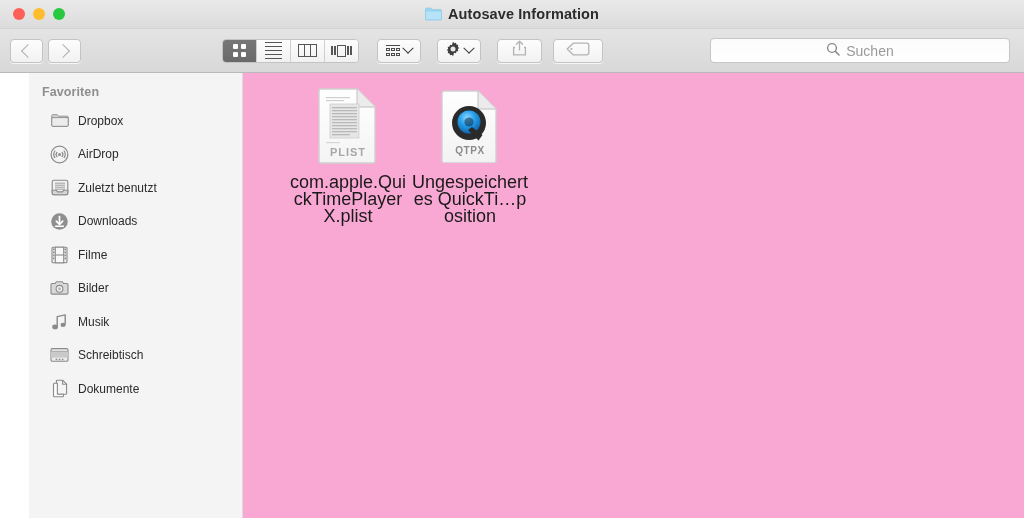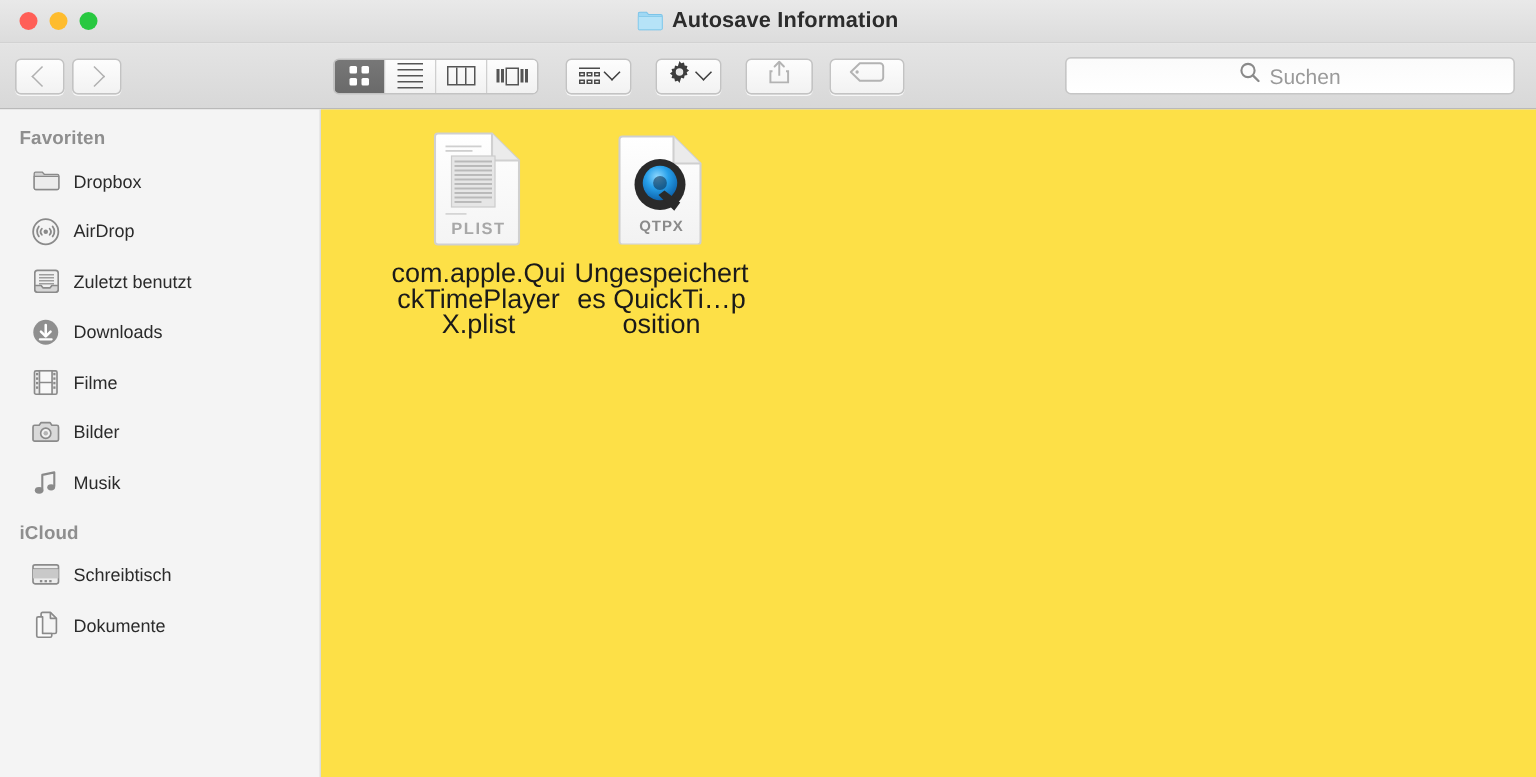--- a/index.html
+++ b/index.html
@@ -273,20 +273,21 @@
     font-size: 14px;
     color: #9a9a9a;
   }
 
   
   .body {
     flex: 1 1 auto;
     display: flex;
     min-height: 0;
     position: relative;
+    margin-left: 29px;
   }
 
   .sidebar {
     width: 214px;
     flex: 0 0 214px;
     background: #f4f4f4;
     border-right: 1px solid #dcdcdc;
     padding-top: 8px;
     box-sizing: border-box;
     overflow: hidden;
@@ -326,21 +327,21 @@
     right: 24px;
     width: 17px;
     height: 17px;
     display: flex;
     align-items: center;
     justify-content: center;
   }
 
   .content {
     flex: 1 1 auto;
-    background: #fde047;
+    background: #f9a8d4;
     position: relative;
     overflow: hidden;
   }
   .filegrid {
     position: absolute;
     left: 44px;
     top: 10px;
     display: flex;
     gap: 0px;
   }
@@ -597,21 +598,20 @@
         <span class="sb-icon">
           <svg width="17" height="18" viewBox="0 0 17 18">
             <path d="M6.2 13.4V3.6l8-1.7v9.6" fill="none" stroke="#8a8a8a" stroke-width="1.4" stroke-linejoin="round"></path>
             <ellipse cx="4.1" cy="13.9" rx="2.9" ry="2.3" fill="#8a8a8a"></ellipse>
             <ellipse cx="12.1" cy="11.9" rx="2.6" ry="2.1" fill="#8a8a8a"></ellipse>
           </svg>
         </span>
         <span class="sb-label">Musik</span>
       </div>
 
-      <div class="sb-header" style="padding-top:9px;">iCloud</div>
 
 
       <div class="sb-item">
         <span class="sb-icon">
           <svg width="19" height="16" viewBox="0 0 19 16">
             <rect x="1" y="1.6" width="17" height="12.6" rx="1.3" fill="#ededed" stroke="#8a8a8a" stroke-width="1.1"></rect>
             <path d="M1 4.4h17" stroke="#8a8a8a" stroke-width="1.1"></path>
             <rect x="1" y="4.4" width="17" height="6.2" fill="#c9c9c9"></rect>
             <g fill="#8a8a8a">
               <rect x="5.6" y="11.7" width="1.6" height="1.5"></rect>

